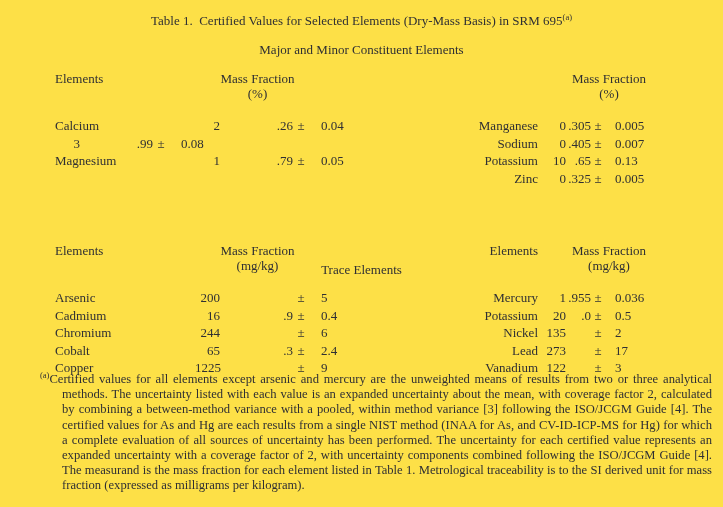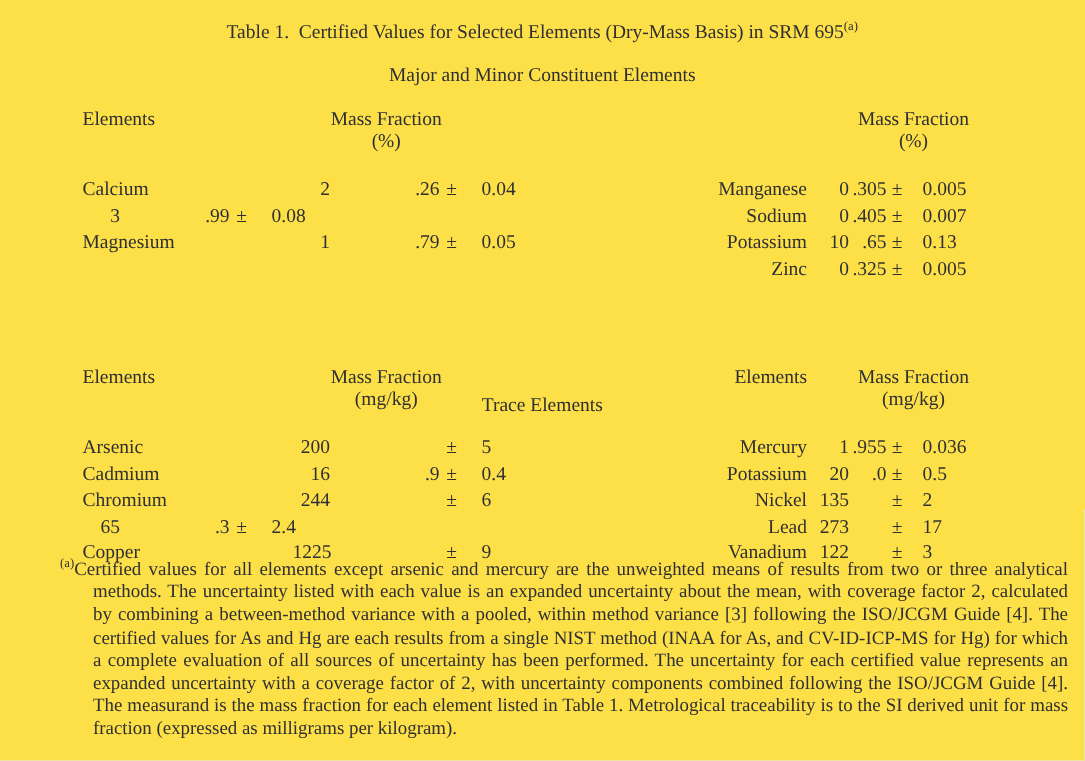--- a/index.html
+++ b/index.html
@@ -179,20 +179,21 @@
 
         <div class="hrow">
           <span class="c-elem">Chromium</span>
           <span class="c-vint">244</span>
           <span class="c-vfrac"></span>
           <span class="c-pm">±</span>
           <span class="c-unc">6</span>
         </div>
 
         <div class="hrow">
+          <span class="c-elem">Cobalt</span>
           <span class="c-vint">65</span>
           <span class="c-vfrac">.3</span>
           <span class="c-pm">±</span>
           <span class="c-unc">2.4</span>
         </div>
 
         <div class="hrow">
           <span class="c-elem">Copper</span>
           <span class="c-vint">1225</span>
           <span class="c-vfrac"></span>

